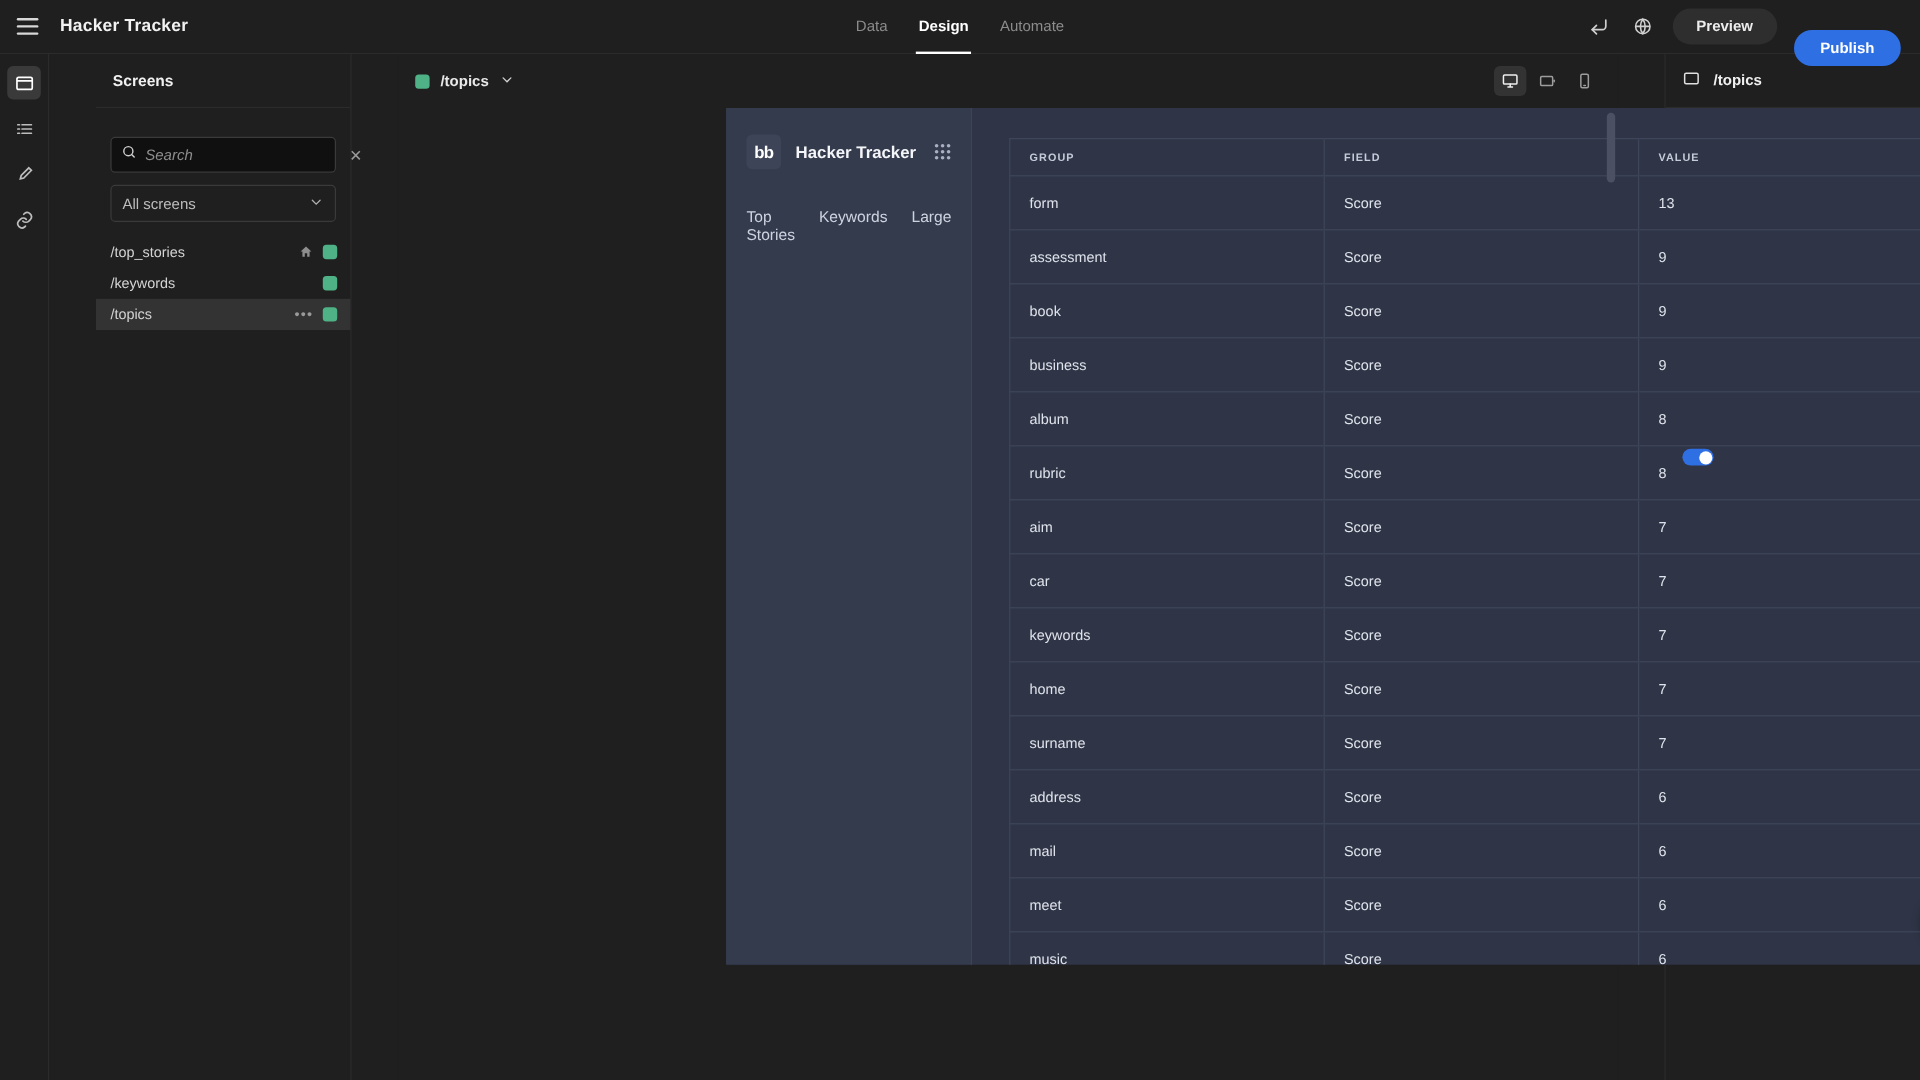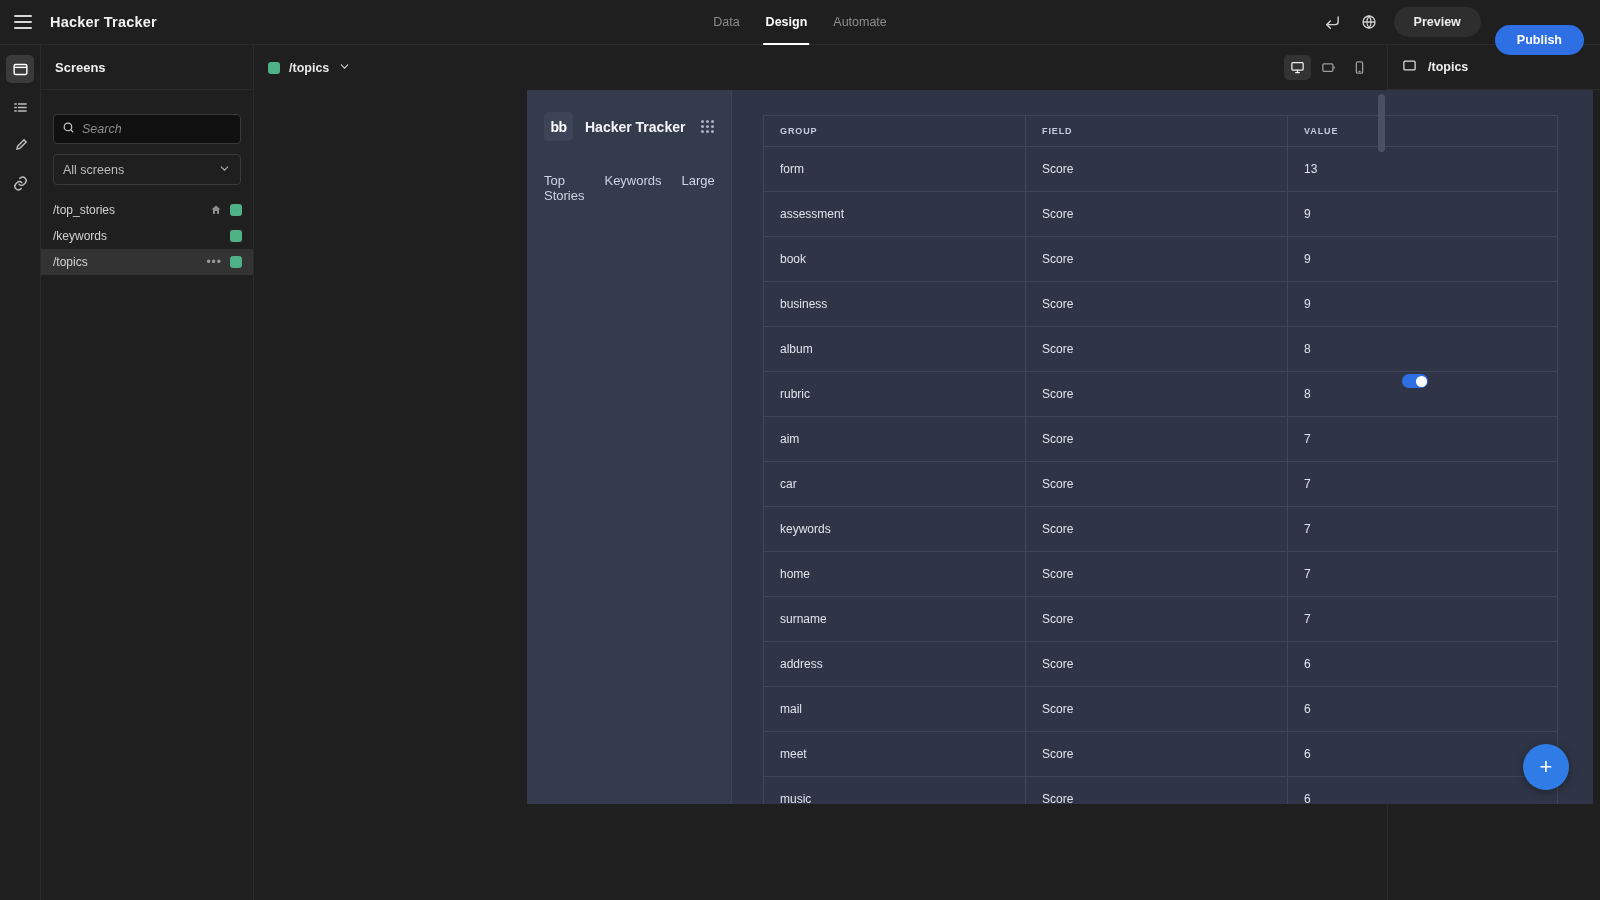--- a/index.html
+++ b/index.html
@@ -34,21 +34,21 @@
   .btn-preview {
     background: #2e2e2e; color: #ededed; font-size: 12.5px; font-weight: bold;
     border-radius: 16px; padding: 8px 20px; cursor: pointer; border: none;
   }
   .btn-publish {
     background: #2f6fe4; color: #ffffff; font-size: 12.5px; font-weight: bold;
     border-radius: 16px; padding: 8px 22px; cursor: pointer; border: none;
   }
 
   
-  .body { flex: 1; display: flex; min-height: 0; }
+  .body { flex: 1; display: flex; min-height: 0; gap: 39px; }
 
   
   .rail { width: 41px; flex: 0 0 41px; background: #1f1f1f; border-right: 1px solid #2b2b2b; padding-top: 10px; display: flex; flex-direction: column; align-items: center; gap: 10px; }
   .rail-item { width: 28px; height: 28px; border-radius: 5px; display: flex; align-items: center; justify-content: center; cursor: pointer; color: #bdbdbd; }
   .rail-item.active { background: #3a3a3a; color: #ffffff; }
 
   
   .sidebar { width: 213px; flex: 0 0 213px; background: #1f1f1f; border-right: 1px solid #2b2b2b; display: flex; flex-direction: column; }
   .sidebar-header { height: 45px; display: flex; align-items: center; padding-left: 14px; border-bottom: 1px solid #2b2b2b; font-size: 13px; font-weight: bold; color: #f0f0f0; }
   .sidebar-body { padding: 12px; }

